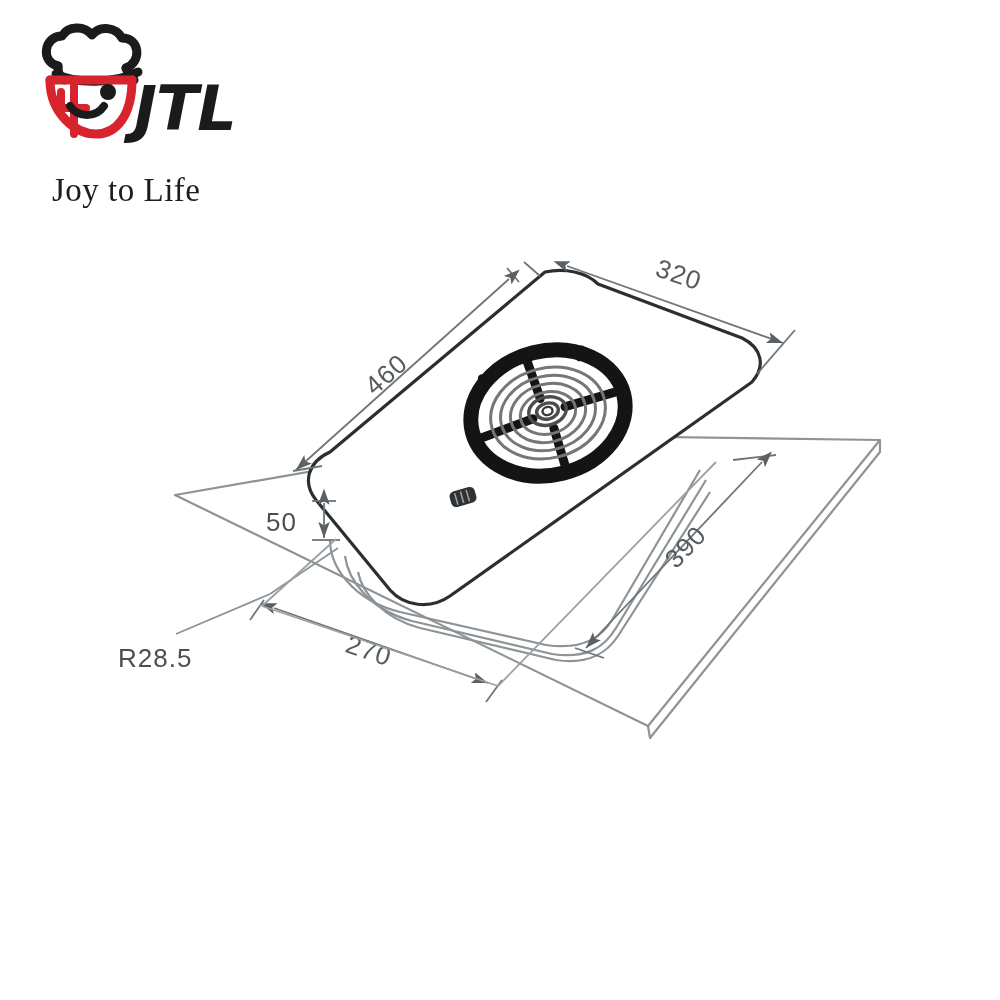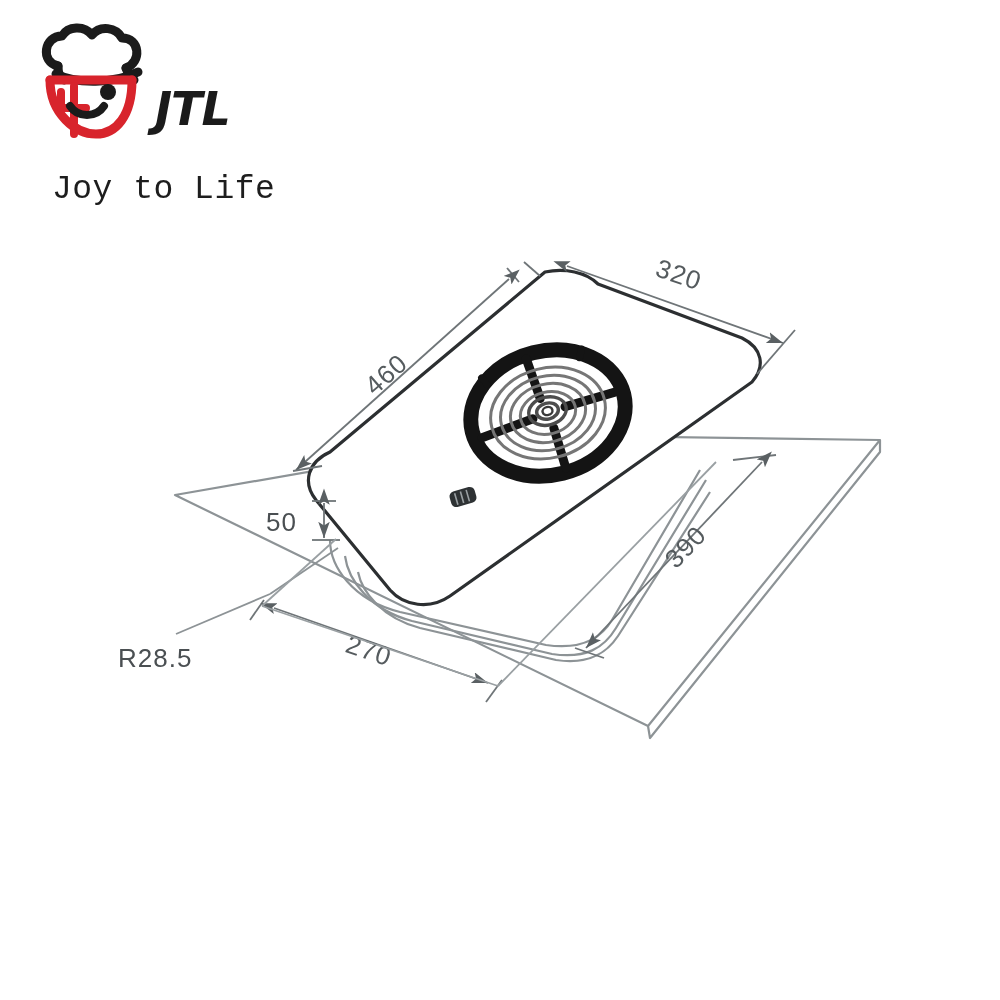--- a/index.html
+++ b/index.html
@@ -46,32 +46,31 @@
   }
   #brand-wordmark {
     position: absolute;
     left: 104px;
     top: 56px;
     width: 200px;
     height: 62px;
     font-family: "DejaVu Sans", sans-serif;
     font-weight: bold;
     font-style: italic;
-    font-size: 46px;
+    font-size: 62px;
     line-height: 62px;
     letter-spacing: -1px;
     color: #1b1b1b;
     white-space: nowrap;
-    margin-left: 21px;
   }
   #brand-tagline {
     position: absolute;
     left: 22px;
     top: 150px;
-    font-family: Liberation Mono, monospace;
+    font-family: Liberation Serif, serif;
     font-size: 33px;
     line-height: 36px;
     color: #1d1d1d;
     white-space: nowrap;
     letter-spacing: 0.5px;
   }
 
   
   #drawing-wrap {
     position: absolute;

